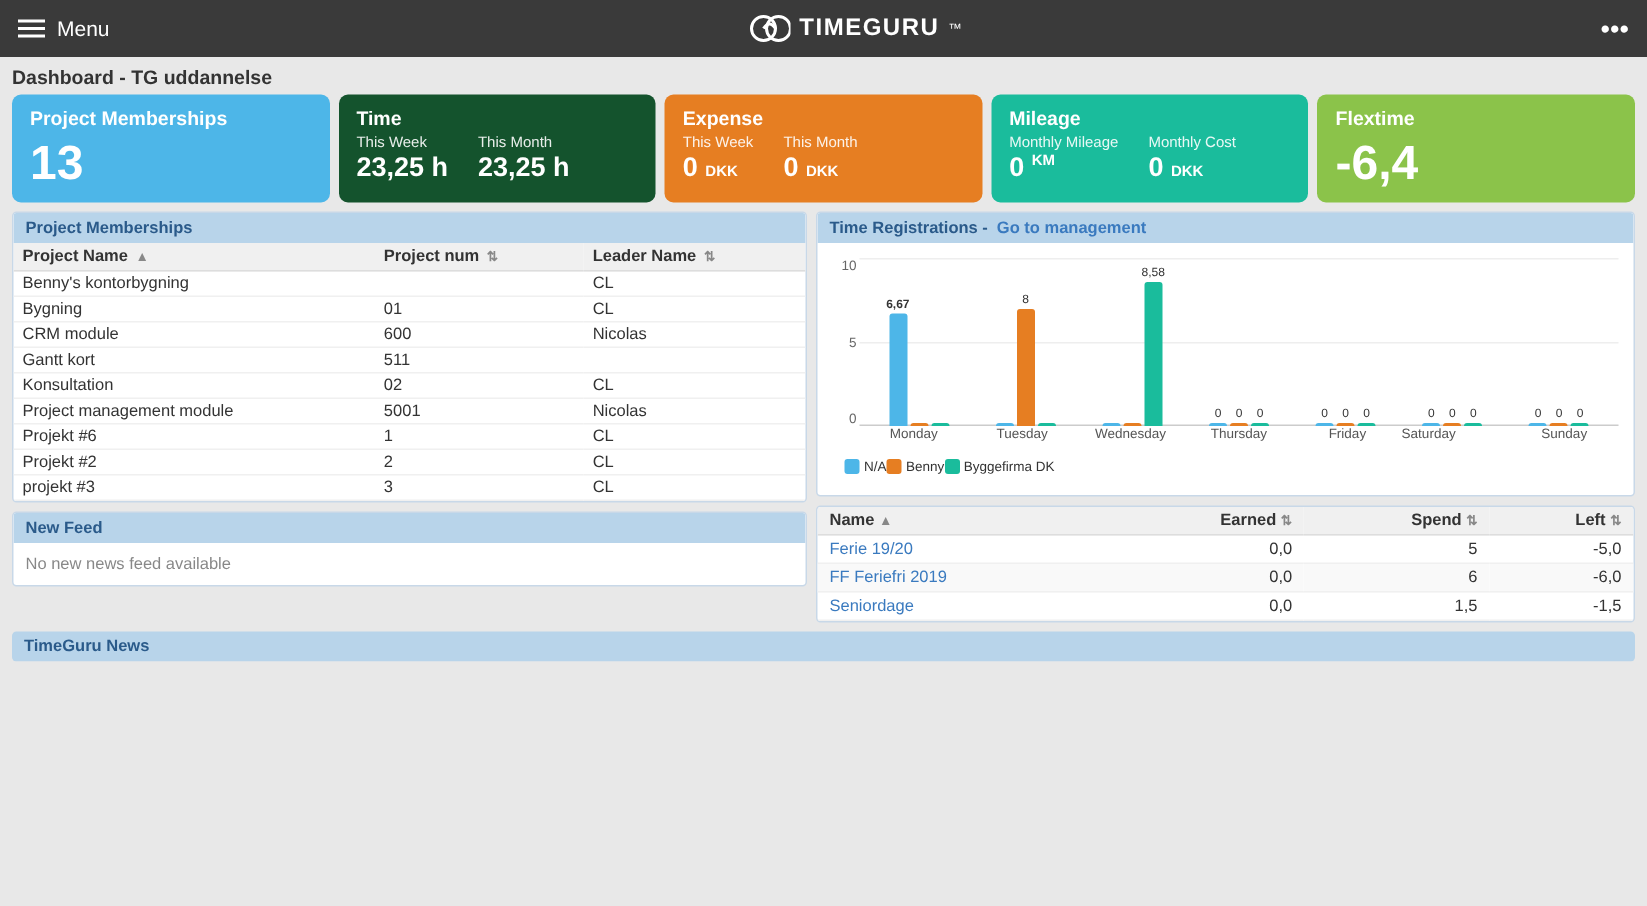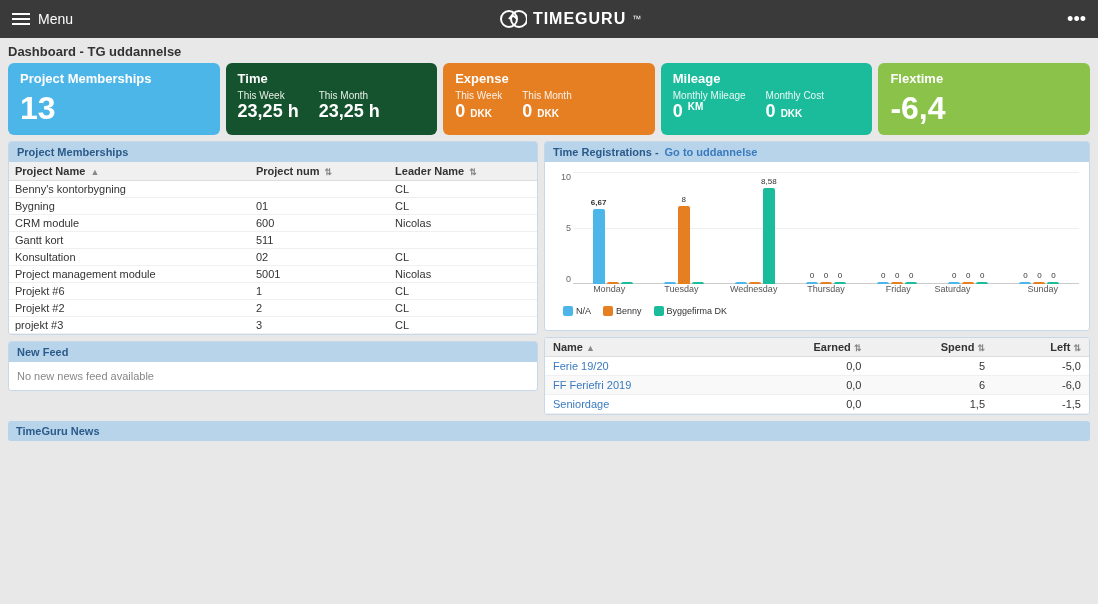--- a/index.html
+++ b/index.html
@@ -101,21 +101,21 @@
       font-weight: bold;
       color: #2a5a8a;
       display: flex;
       gap: 6px;
       align-items: center;
     }
     .time-reg-link { color: #3a7abf; text-decoration: none; font-weight: bold; }
 
     
     .chart-area { padding: 10px; position: relative; }
-    .chart-legend { display: flex; gap: 12px; padding: 4px 8px; font-size: 9px; align-items: center; }
+    .chart-legend { display: flex; padding: 4px 8px; font-size: 9px; align-items: center; }
 
     
     .feed-content { padding: 8px; font-size: 11px; color: #888; }
 
     
     .leave-table { width: 100%; border-collapse: collapse; }
     .leave-table th {
       background: #f0f0f0;
       border-bottom: 1px solid #ddd;
       padding: 3px 8px;
@@ -326,21 +326,21 @@
       <div class="feed-content">No new news feed available</div>
     </div>
 
   </div>
 
   <div class="right-col">
 
     <div class="panel">
       <div class="time-reg-header">
         <span>Time Registrations -</span>
-        <a class="time-reg-link" href="#">Go to uddannelse</a>
+        <a class="time-reg-link" href="#">Go to management</a>
       </div>
       <div class="chart-area">
         <div style="display:flex;">
 
           <div style="width:18px; display:flex; flex-direction:column; justify-content:space-between; height:130px; font-size:9px; color:#666; text-align:right; padding-right:2px; padding-bottom:18px;">
             <span>10</span>
             <span>5</span>
             <span>0</span>
           </div>
 

